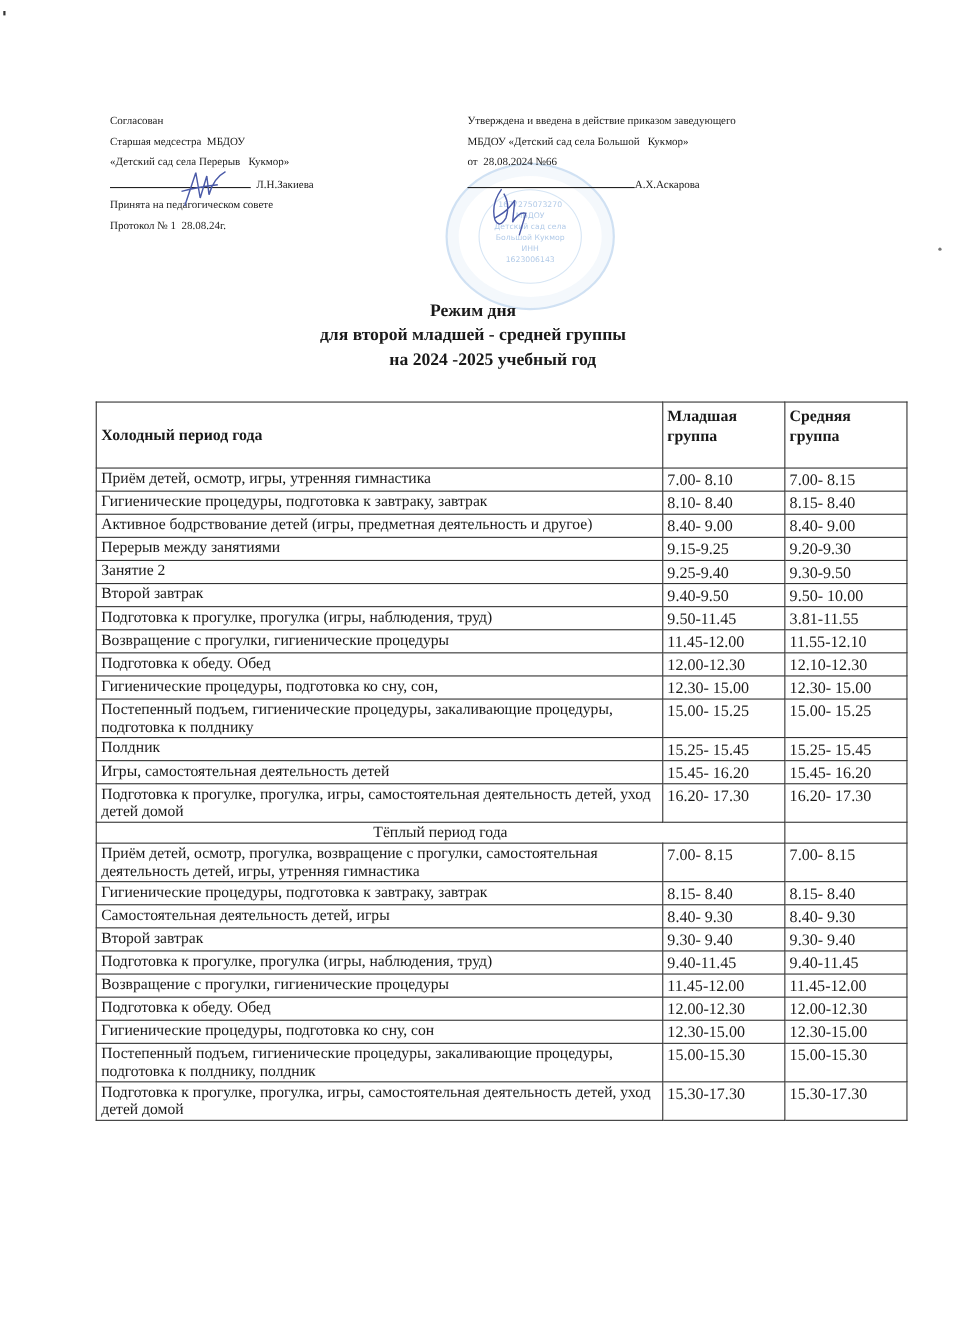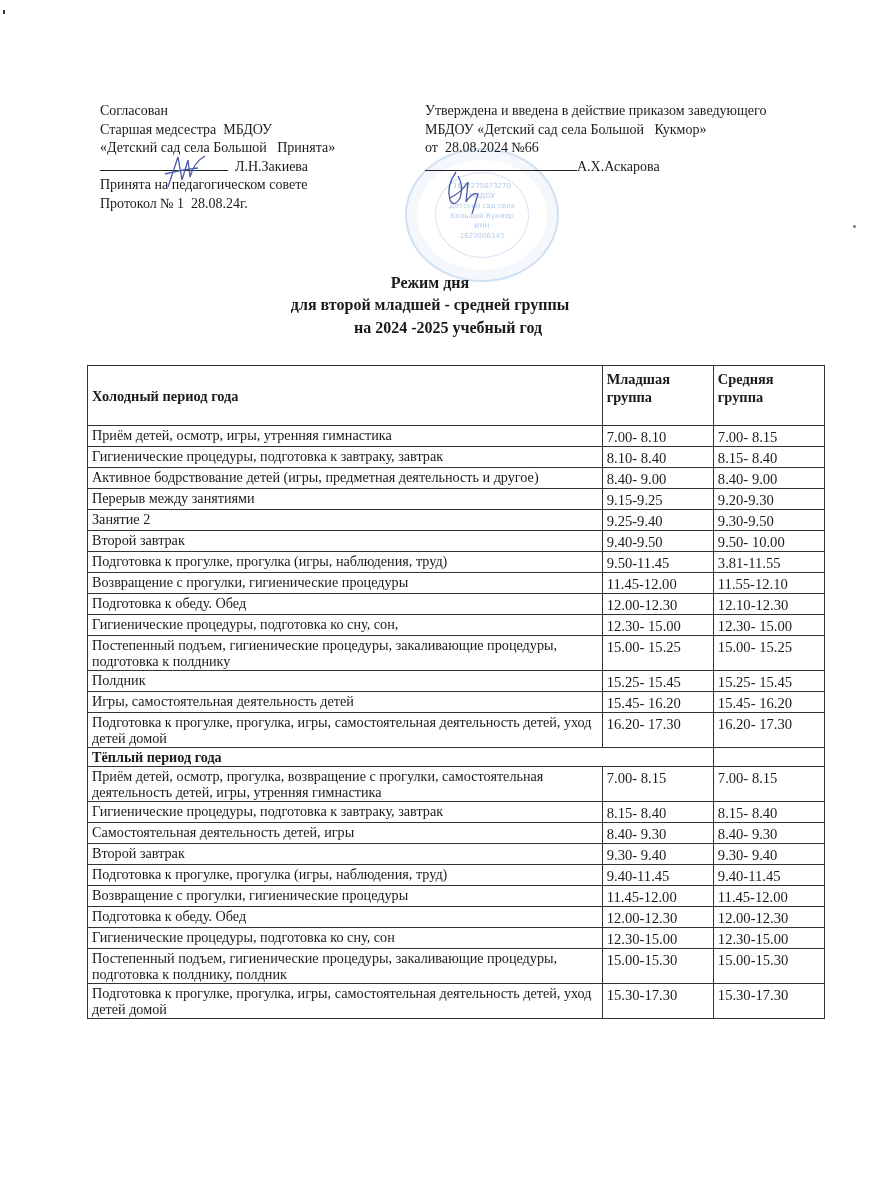--- a/index.html
+++ b/index.html
@@ -1,18 +1,18 @@
 <!DOCTYPE html>
 <html><head>
 <meta charset="utf-8">
 <style>
   html, body { margin:0; padding:0; background:#ffffff; }
   body { width:872px; height:1200px; position:relative; overflow:hidden;
          font-family:"Liberation Serif", serif; color:#1a1a1a; }
-  .block { position:absolute; font-size:14px; line-height:18.5px; }
+  .block { position:absolute; font-size:10px; line-height:18.5px; }
   .left-block { left:100px; top:102px; }
   .right-block { left:425px; top:102px; }
   .line { white-space:pre; }
   .sigline { display:inline-block; border-bottom:1px solid #222; vertical-align:baseline; height:12px; }
   .stamp { position:absolute; left:405px; top:148px; width:150px; height:130px; border-radius:50%;
            border:2px solid rgba(120,170,220,0.35); box-shadow: inset 0 0 0 10px rgba(120,170,220,0.08); }
   .stamp-inner { position:absolute; left:28px; top:22px; width:94px; height:86px; border-radius:50%;
            border:1px solid rgba(120,170,220,0.30); text-align:center; font-family:"DejaVu Sans",sans-serif;
            font-size:7px; line-height:10px; color:rgba(100,150,210,0.5); padding-top:8px; box-sizing:border-box; }
   .sig { position:absolute; }
@@ -21,34 +21,34 @@
   .t2 { top:295px; left:-6px; }
   .t3 { top:318px; left:12px; }
   table.sched { position:absolute; left:87px; top:365px; border-collapse:collapse; width:738px;
        font-size:14.2px; line-height:16px; }
   table.sched td { border:1px solid #333; padding:1px 4px 1px 4px; vertical-align:top; }
   table.sched td.act { width:505px; }
   table.sched td.t { width:102px; font-size:14.6px; padding-top:3px; }
   table.sched tr.head td { height:54px; font-weight:bold; font-size:14.4px; line-height:18px; }
   table.sched tr.head td.act { text-align:left; vertical-align:middle; }
   table.sched tr.head td.t { padding-top:4px; }
-  table.sched tr.section td { font-weight:bold; }
+  table.sched tr.section td { font-weight:normal; text-align:center; }
   .crop-mark { position:absolute; left:3px; top:10px; width:2px; height:4px; background:#333; }
   .speck { position:absolute; right:16px; top:225px; width:3px; height:3px; background:#777; border-radius:50%; }
 </style>
 </head>
 <body>
 
 <div class="crop-mark"></div>
 <div class="speck"></div>
 
 <div class="block left-block">
   <div class="line">Согласован</div>
   <div class="line">Старшая медсестра  МБДОУ</div>
-  <div class="line">«Детский сад села Большой   Принята»</div>
+  <div class="line">«Детский сад села Перерыв   Кукмор»</div>
   <div class="line"><span class="sigline" style="width:128px;"></span>  <span>Л.Н.Закиева</span></div>
   <div class="line">Принята на педагогическом совете</div>
   <div class="line">Протокол № 1  28.08.24г.</div>
 </div>
 <svg class="sig" style="left:160px;top:152px;" width="50" height="40">
   <path d="M8 35 L18 5 L22 28 L28 8 L30 25 Q34 10 45 4 M5 22 Q20 18 38 16" fill="none" stroke="#4a5aa8" stroke-width="1.3"></path>
 </svg>
 
 <div class="stamp">
   <div class="stamp-inner">

